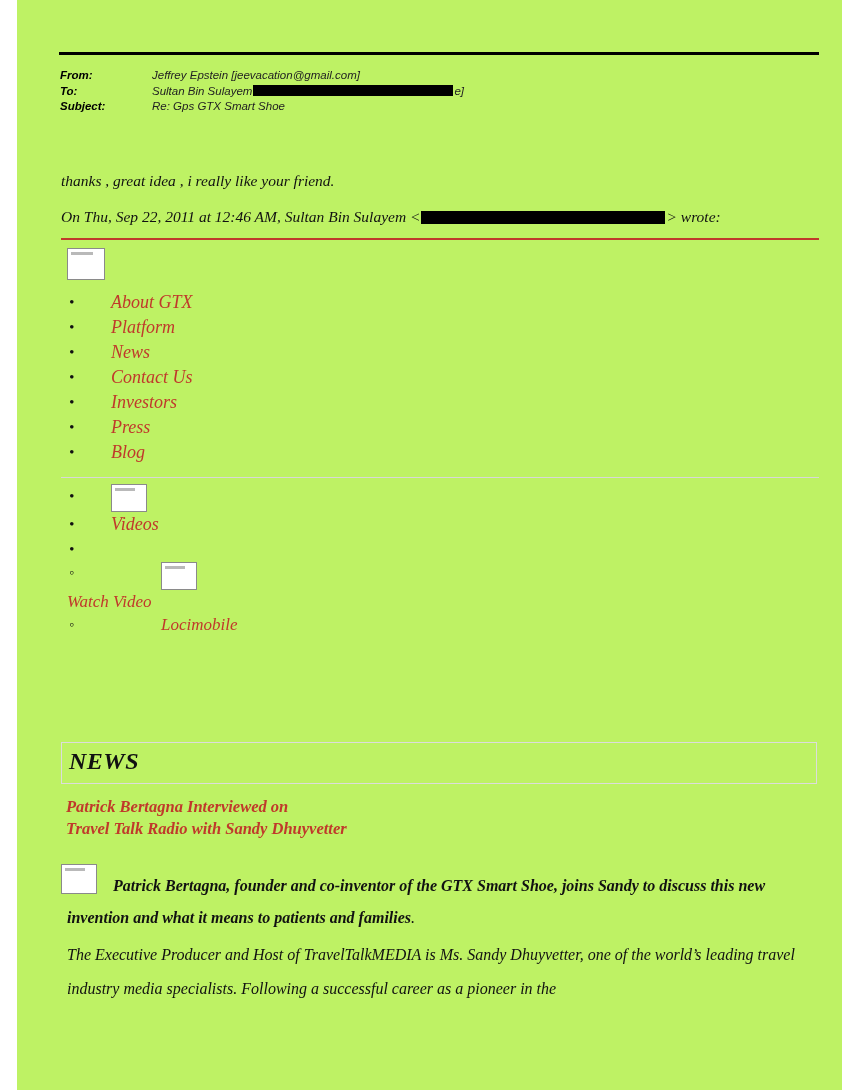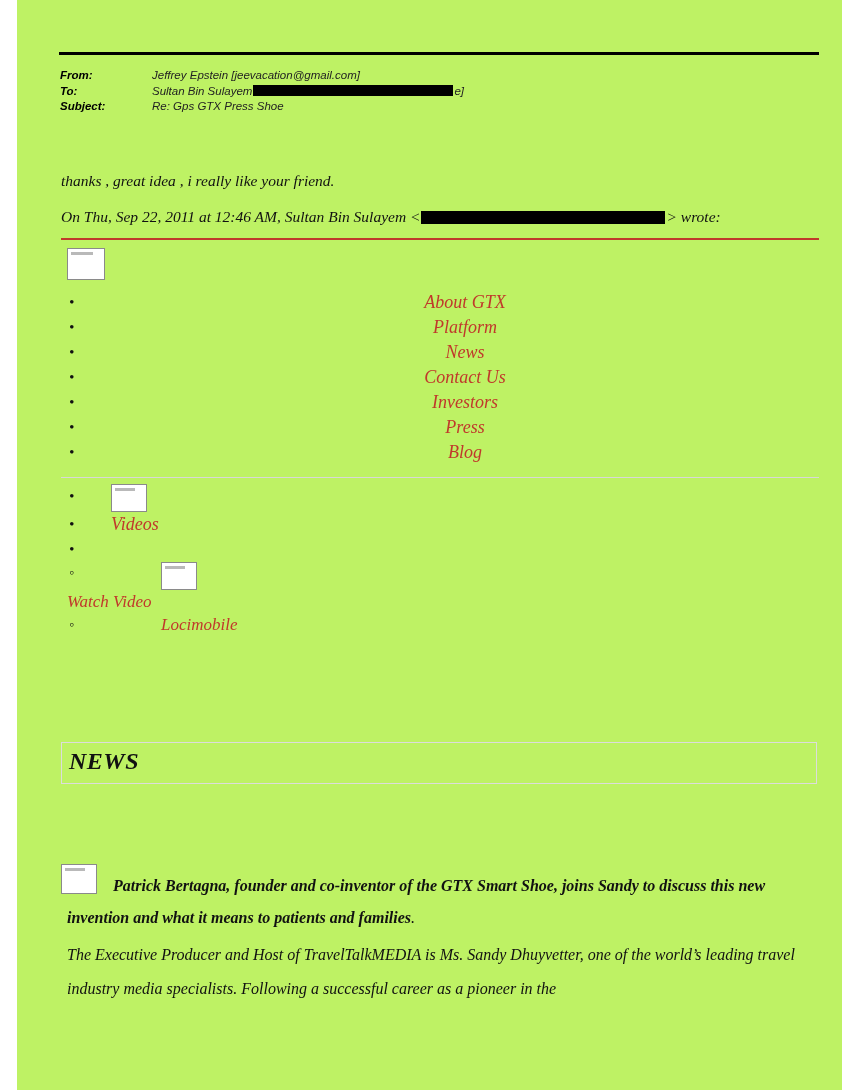--- a/index.html
+++ b/index.html
@@ -121,21 +121,20 @@
     width: 36px;
     height: 30px;
     margin-top: 8px;
     margin-left: 6px;
   }
 
   ul.nav-list {
     list-style: none;
     margin: 10px 0 0 0;
     padding: 0;
-    text-align: center;
   }
   ul.nav-list li {
     position: relative;
     height: 25px;
     line-height: 25px;
     padding-left: 50px;
   }
   ul.nav-list li::before {
     content: "\2022";
     position: absolute;
@@ -293,21 +292,21 @@
     <div class="mail-row">
       <div class="mail-label">From:</div>
       <div class="mail-value">Jeffrey Epstein [jeevacation@gmail.com]</div>
     </div>
     <div class="mail-row">
       <div class="mail-label">To:</div>
       <div class="mail-value"><span>Sultan Bin Sulayem</span><span class="redact redact-to"></span><span>e]</span></div>
     </div>
     <div class="mail-row">
       <div class="mail-label">Subject:</div>
-      <div class="mail-value">Re: Gps GTX Press Shoe</div>
+      <div class="mail-value">Re: Gps GTX Smart Shoe</div>
     </div>
   </div>
 
   <div class="body-line line-thanks">thanks ,  great idea  , i really like your friend.</div>
 
   <div class="body-line line-onthu"><span>On Thu, Sep 22, 2011 at 12:46 AM, Sultan Bin Sulayem &lt;</span><span class="redact redact-quote"></span><span>&gt; wrote:</span></div>
 
   <div class="quote-block">
     <div class="red-rule"></div>
 
@@ -336,20 +335,24 @@
     </ul>
     <span class="watch-video">Watch Video</span>
     <ul class="sub-list">
       <li><span class="sub-link">Locimobile</span></li>
     </ul>
   </div>
 
   <div class="news-box"></div>
   <div class="news-title">NEWS</div>
 
+  <div class="article-title">
+    <div>Patrick Bertagna Interviewed on</div>
+    <div>Travel Talk Radio with Sandy Dhuyvetter</div>
+  </div>
 
   <div class="img-placeholder ph-article"></div>
 
   <div class="article-lead"><b>Patrick Bertagna, founder and co-inventor of the GTX Smart Shoe, joins Sandy to discuss this new invention and what it means to patients and families</b><span>.</span></div>
 
   <div class="article-body">The Executive Producer and Host of TravelTalkMEDIA is Ms. Sandy Dhuyvetter, one of the world’s leading travel industry media specialists. Following a successful career as a pioneer in the</div>
 
 </div>
 
 </body></html>

